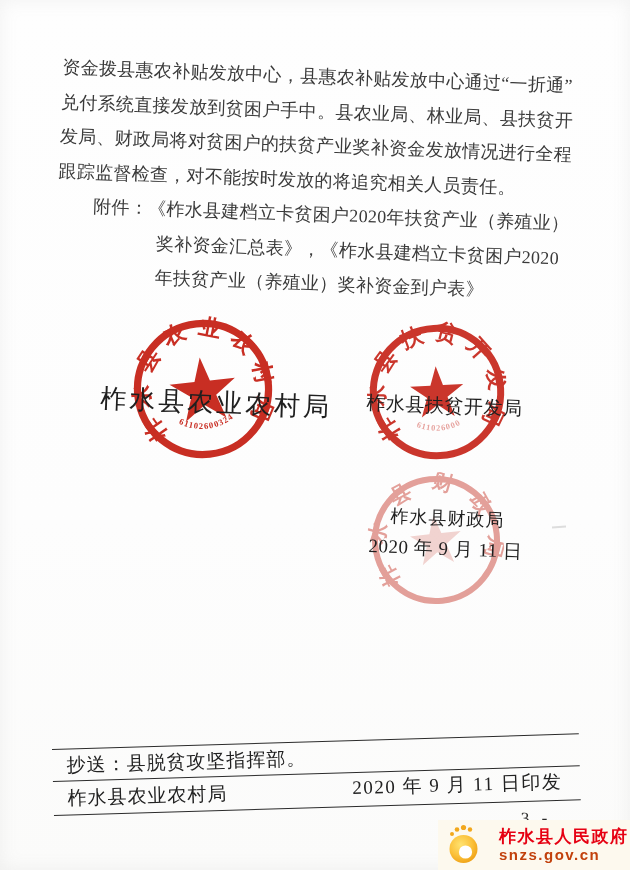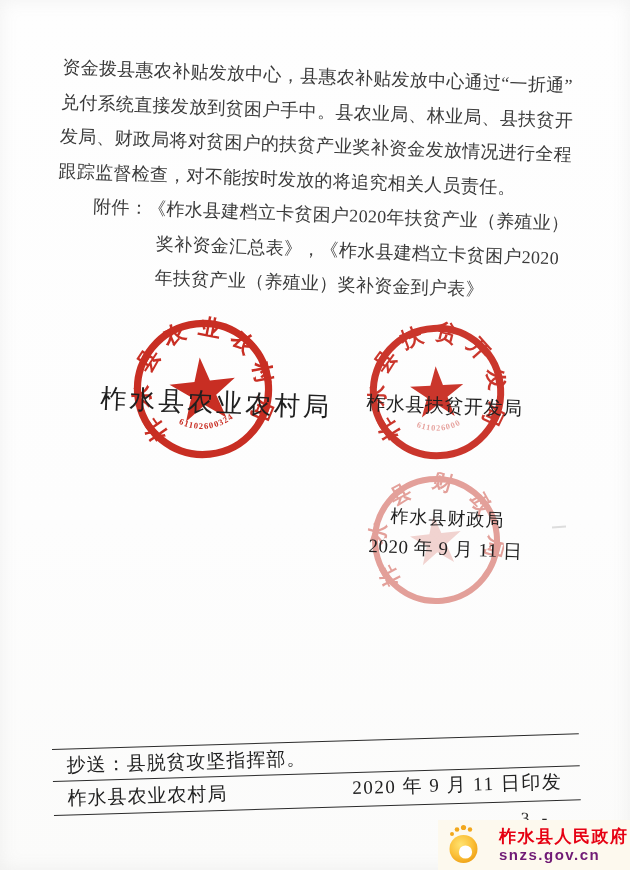--- a/index.html
+++ b/index.html
@@ -150,17 +150,17 @@
       </defs>
       <circle cx="6" cy="10" r="2" fill="#f2a71b"></circle>
       <circle cx="11" cy="5.5" r="2.3" fill="#f2a71b"></circle>
       <circle cx="17.5" cy="3.5" r="2.6" fill="#f2a71b"></circle>
       <circle cx="24" cy="5.5" r="2.2" fill="#f2a71b"></circle>
       <circle cx="17.5" cy="25" r="14" fill="url(#lg)"></circle>
       <circle cx="19.5" cy="28" r="6.6" fill="#ffffff"></circle>
     </svg>
     <div class="logo-texts">
       <span class="logo-org" style="color:#e60012">柞水县人民政府</span>
-      <span class="logo-url" style="color:#701a75">snzs.gov.cn</span>
+      <span class="logo-url" style="color:#c2410c">snzs.gov.cn</span>
     </div>
   </div>
 
 </div>
 
 </body></html>

